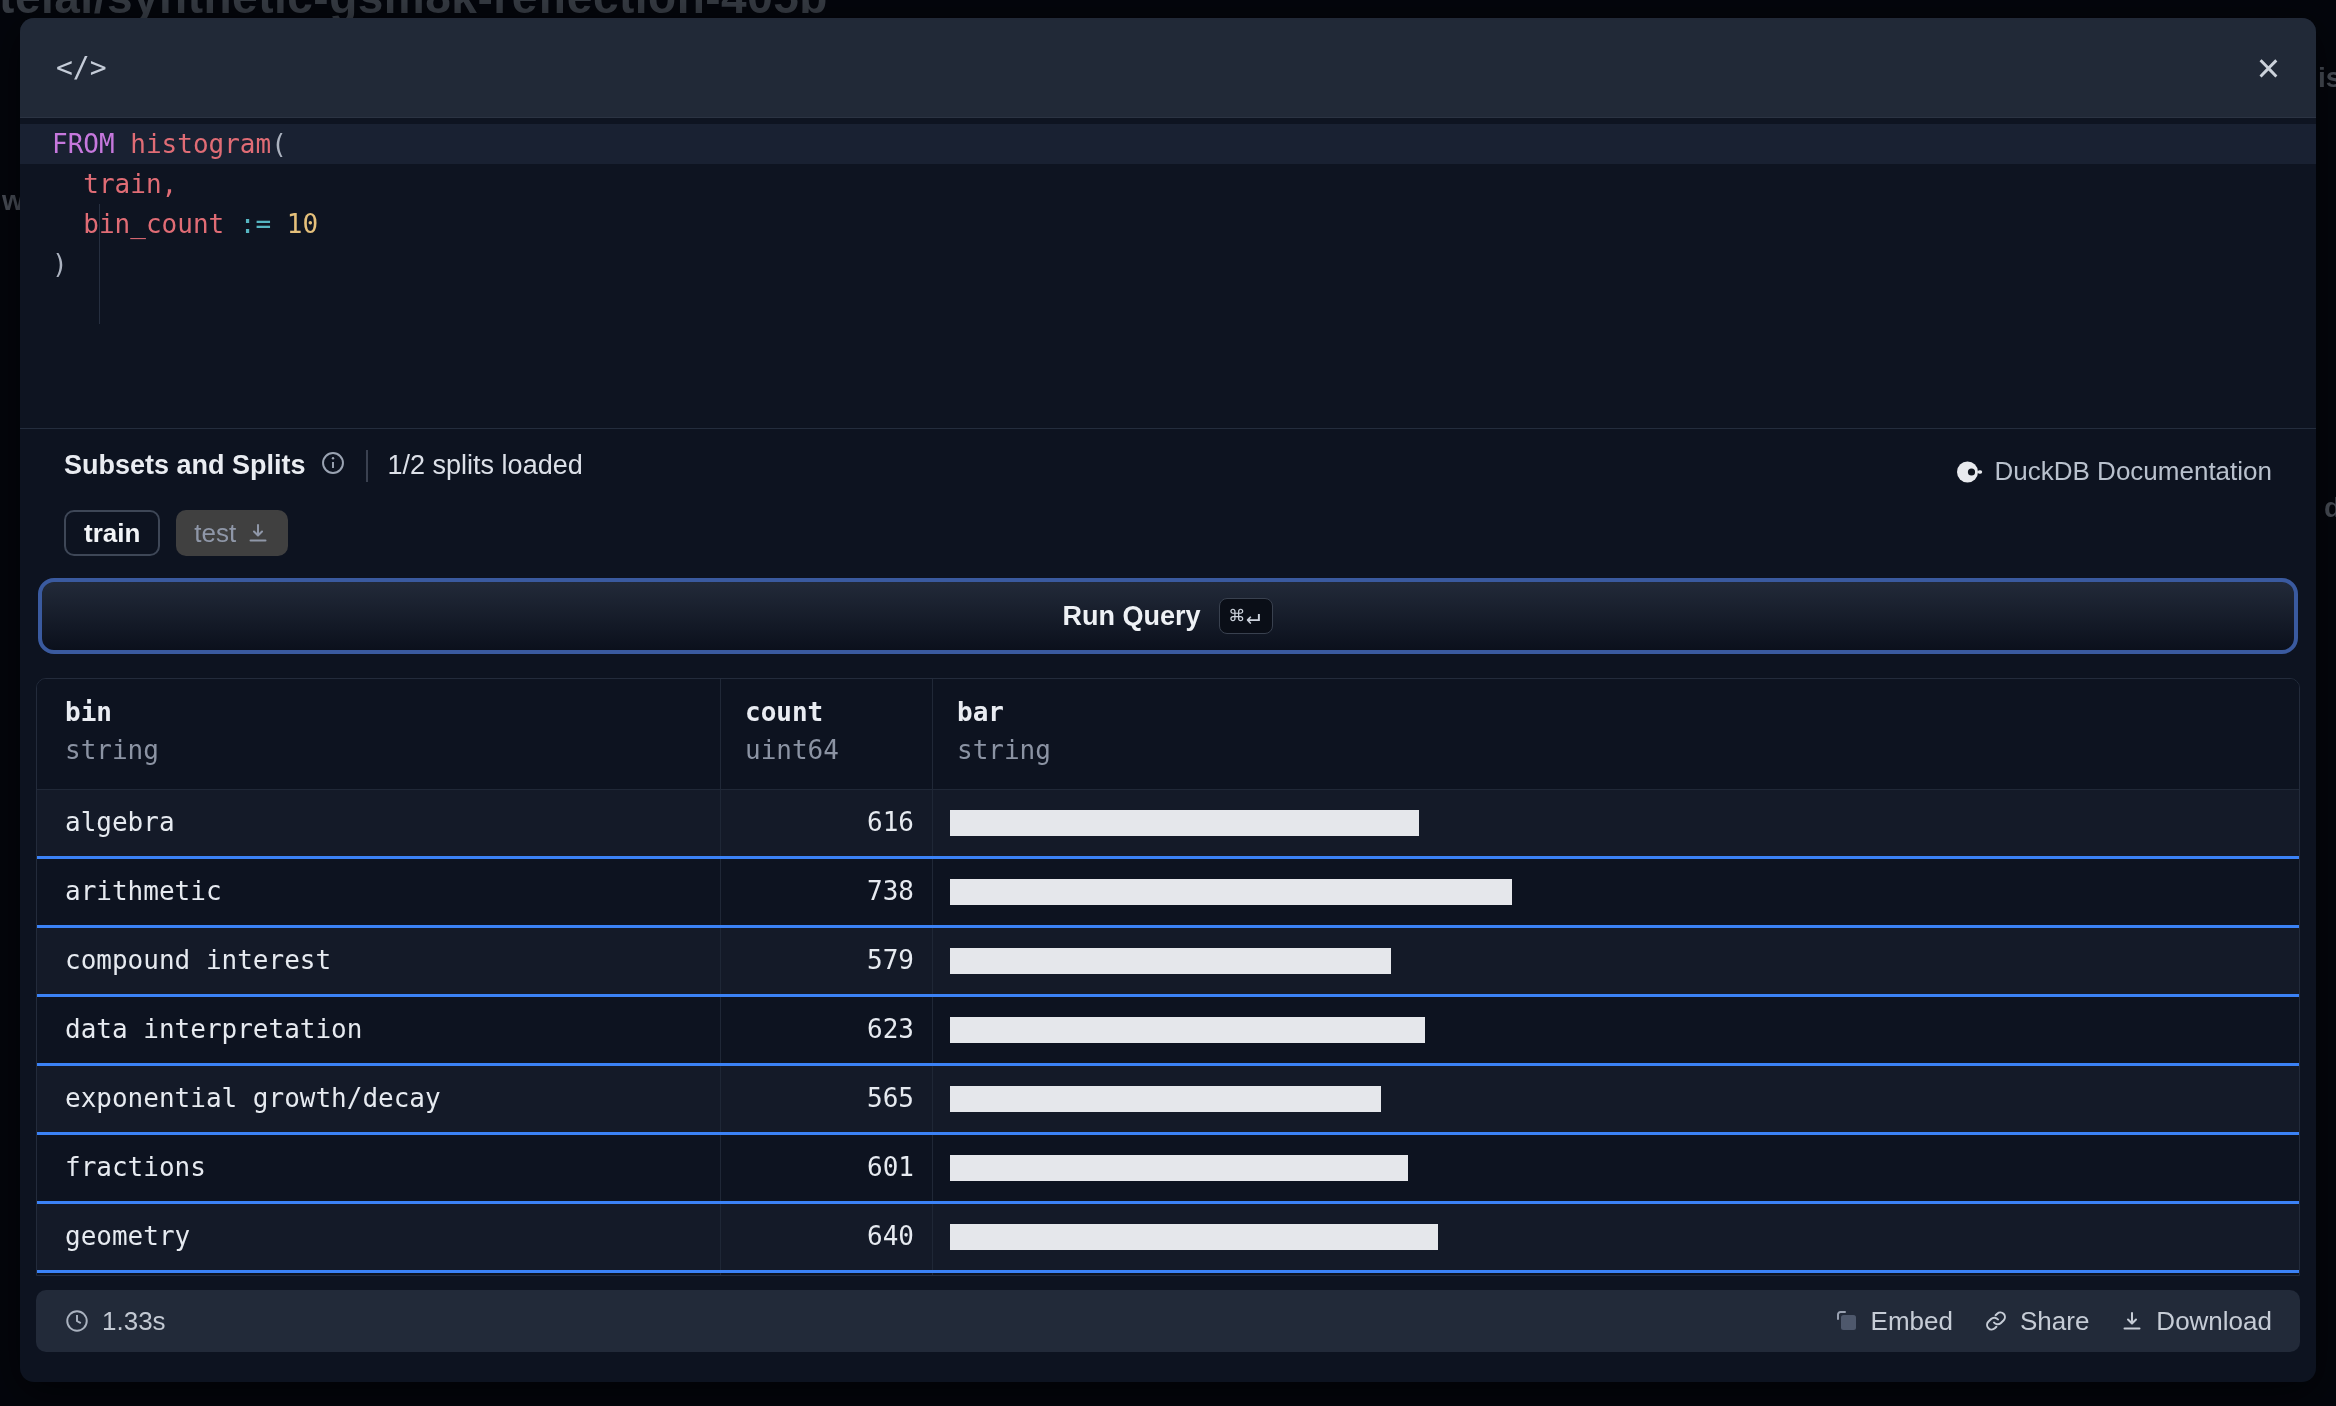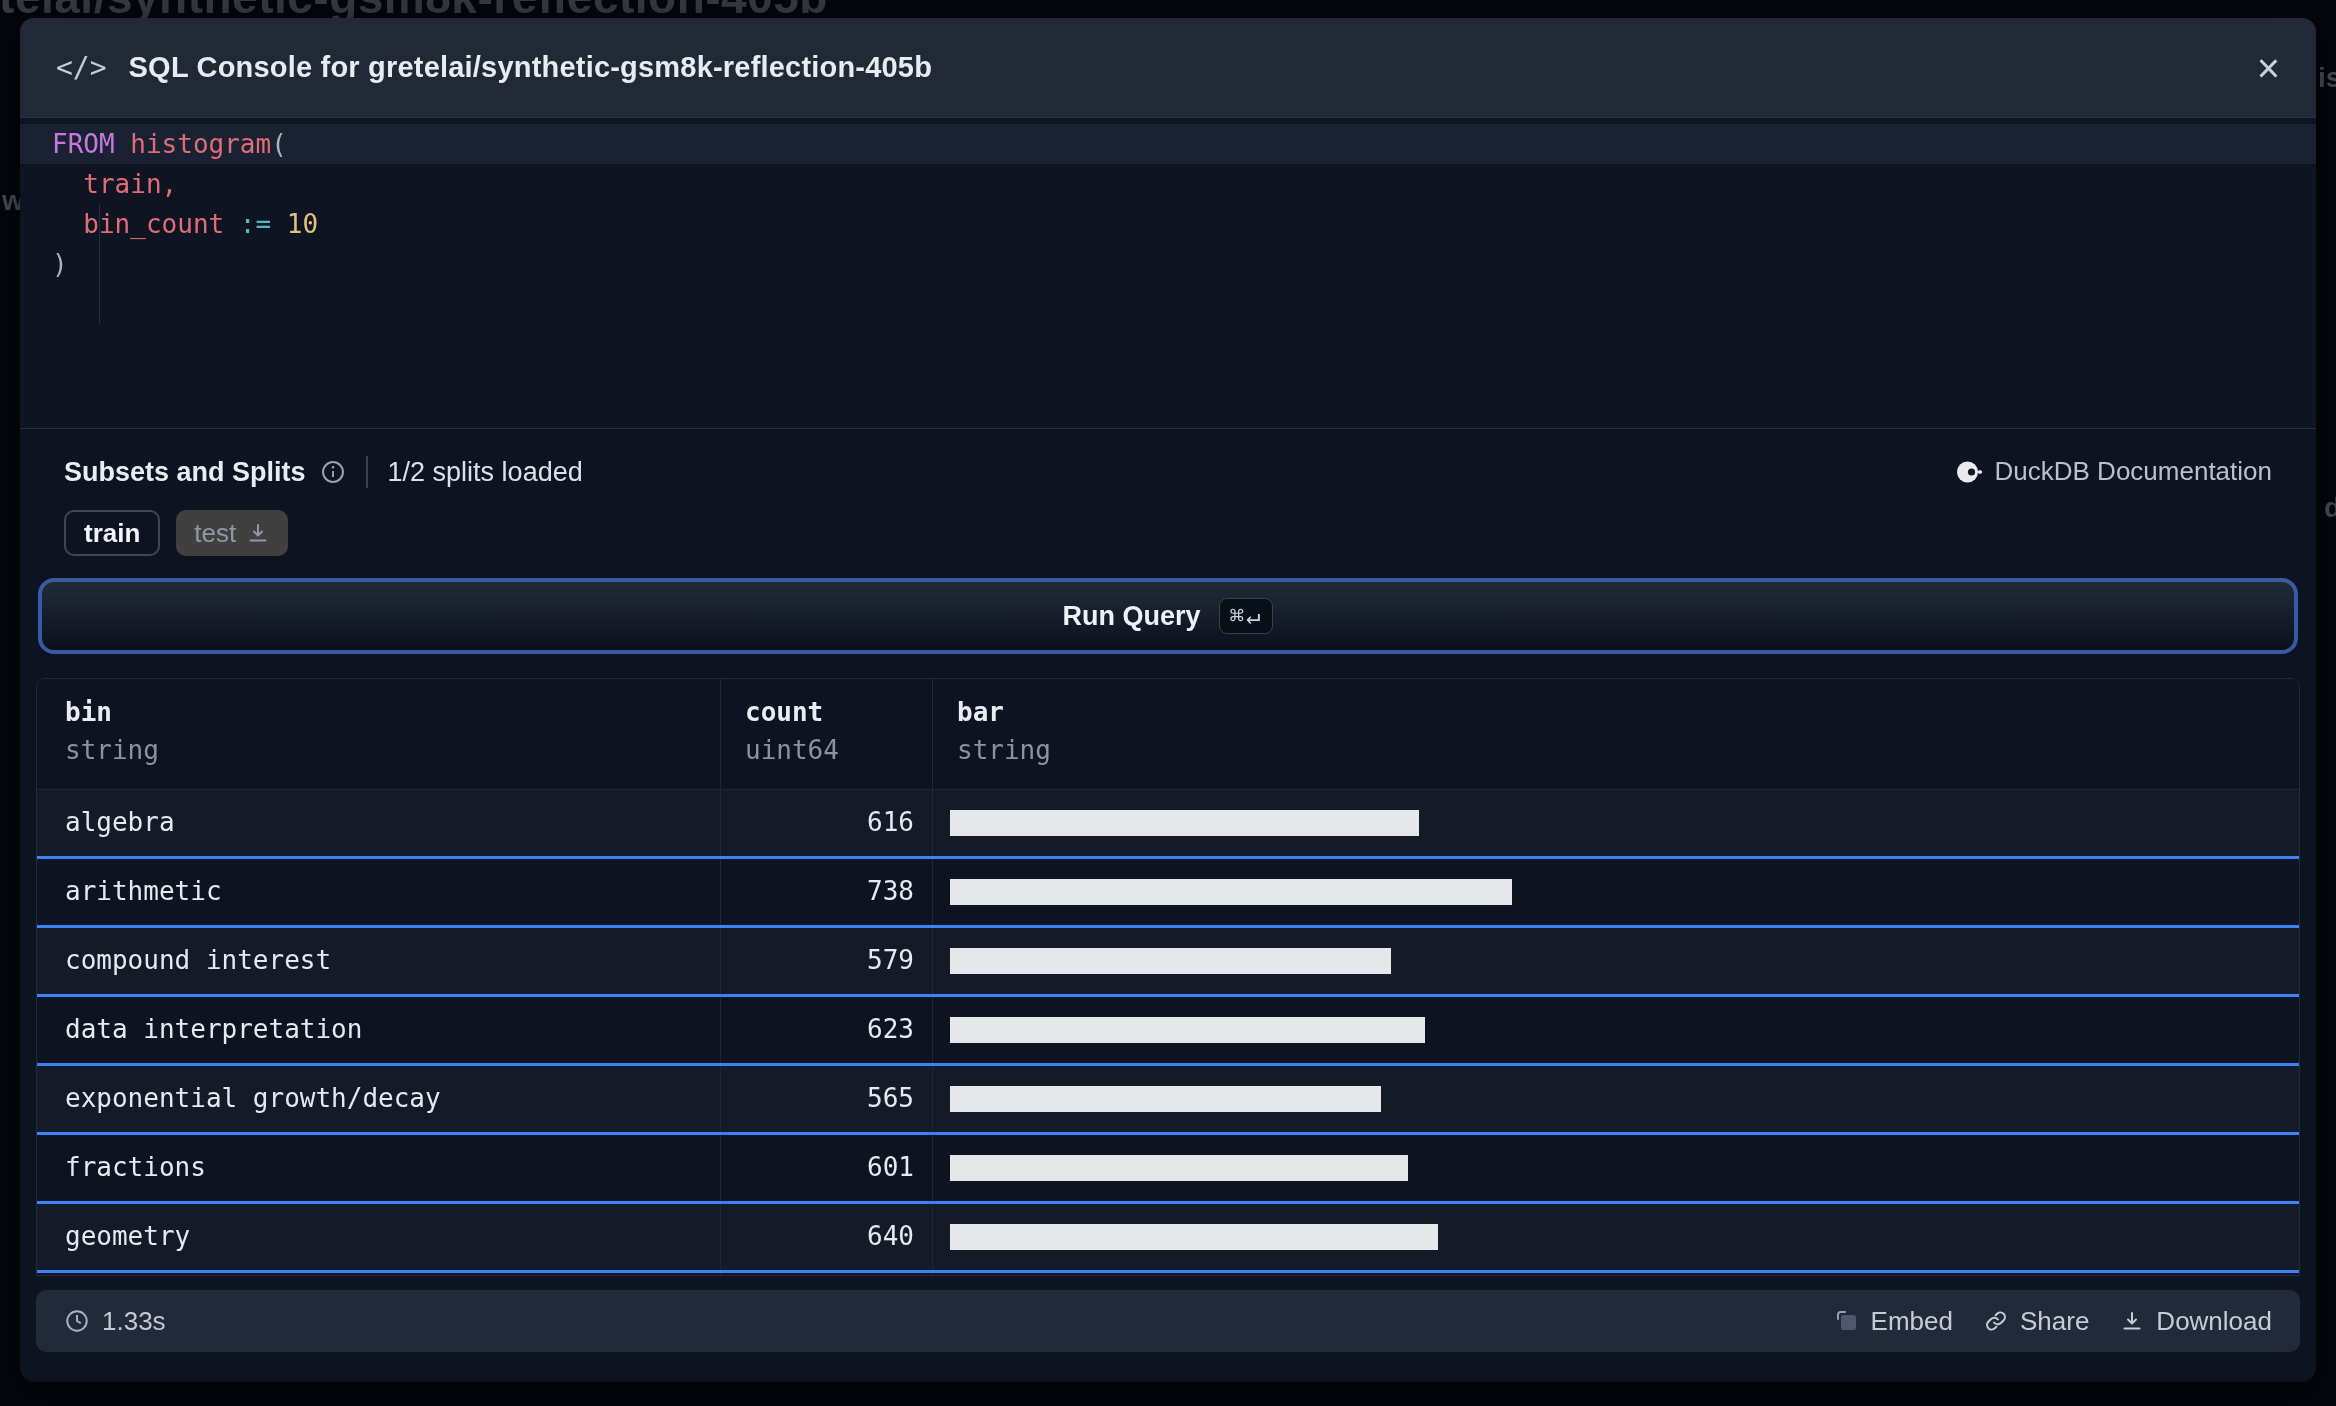--- a/index.html
+++ b/index.html
@@ -26,21 +26,21 @@
 
   
   .editor{position:absolute;left:0;top:100px;width:100%;height:311px;background:#0e1421;
        border-bottom:1px solid #242d3d;box-sizing:border-box;padding-top:6px;}
   .code-line{height:40px;line-height:40px;font-family:"DejaVu Sans Mono",monospace;
        font-size:26px;white-space:pre;padding-left:32px;}
   .code-line.active{background:#192132;}
   .indent-guide{position:absolute;left:79px;top:86px;width:1px;height:120px;background:#262f40;}
 
   
-  .subsets-row{position:absolute;left:44px;top:432px;height:44px;display:flex;align-items:center;}
+  .subsets-row{position:absolute;left:44px;top:432px;height:44px;display:flex;align-items:flex-start;}
   .subsets-title{font-size:27px;font-weight:bold;color:#e9ecf1;}
   .info-icon{margin-left:14px;color:#9aa3b2;display:flex;align-items:center;}
   .vdiv{width:2px;height:32px;background:#3a4150;margin:0 20px;}
   .loaded-text{font-size:27px;color:#dce0e8;}
   .doc-link{position:absolute;right:44px;top:438px;display:flex;align-items:center;gap:12px;
        font-size:26px;color:#b9c1cd;cursor:pointer;}
 
   .splits-row{position:absolute;left:44px;top:492px;display:flex;gap:16px;}
   .split-btn{height:46px;box-sizing:border-box;border-radius:10px;display:inline-flex;
        align-items:center;gap:10px;padding:0 18px;font-size:26px;cursor:pointer;}
@@ -92,21 +92,20 @@
 <div id="edge-frags">
     <span class="edge-frag" style="left: 2px; top: 185px;">w</span>
     <span class="edge-frag" style="left: 2318px; top: 62px;">is</span>
     <span class="edge-frag" style="left: 2324px; top: 492px;">d</span>
   </div>
 
 <div class="modal">
 
   <div class="mheader">
     <span class="code-icon">&lt;/&gt;</span>
-    <span class="mtitle">SQL Console for gretelai/synthetic-gsm8k-reflection-405b</span>
     <span class="close-btn">×</span>
   </div>
 
   <div class="editor" id="editor">
     <div class="indent-guide"></div>
   <div class="code-line active"><span style="color: rgb(198, 120, 221);">FROM</span><span style="color: rgb(171, 178, 191);"> </span><span style="color: rgb(224, 108, 117);">histogram</span><span style="color: rgb(171, 178, 191);">(</span></div>
       <div class="code-line"><span style="color: rgb(171, 178, 191);">  </span><span style="color: rgb(224, 108, 117);">train</span><span style="color: rgb(224, 108, 117);">,</span></div>
       <div class="code-line"><span style="color: rgb(171, 178, 191);">  </span><span style="color: rgb(224, 108, 117);">bin_count</span><span style="color: rgb(171, 178, 191);"> </span><span style="color: rgb(86, 182, 194);">:=</span><span style="color: rgb(171, 178, 191);"> </span><span style="color: rgb(229, 192, 123);">10</span></div>
       <div class="code-line"><span style="color: rgb(171, 178, 191);">)</span></div>
     </div>

